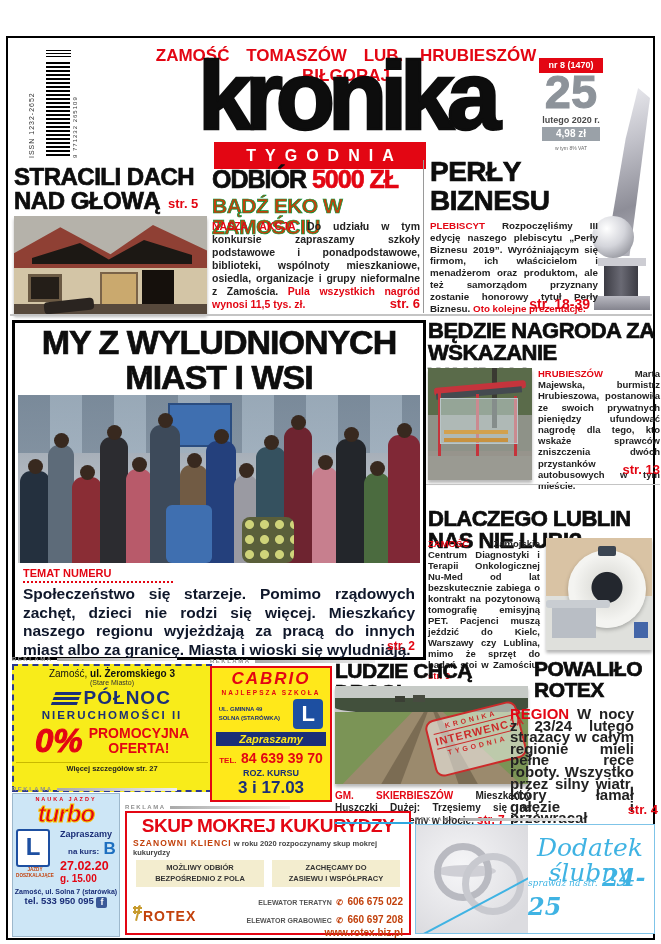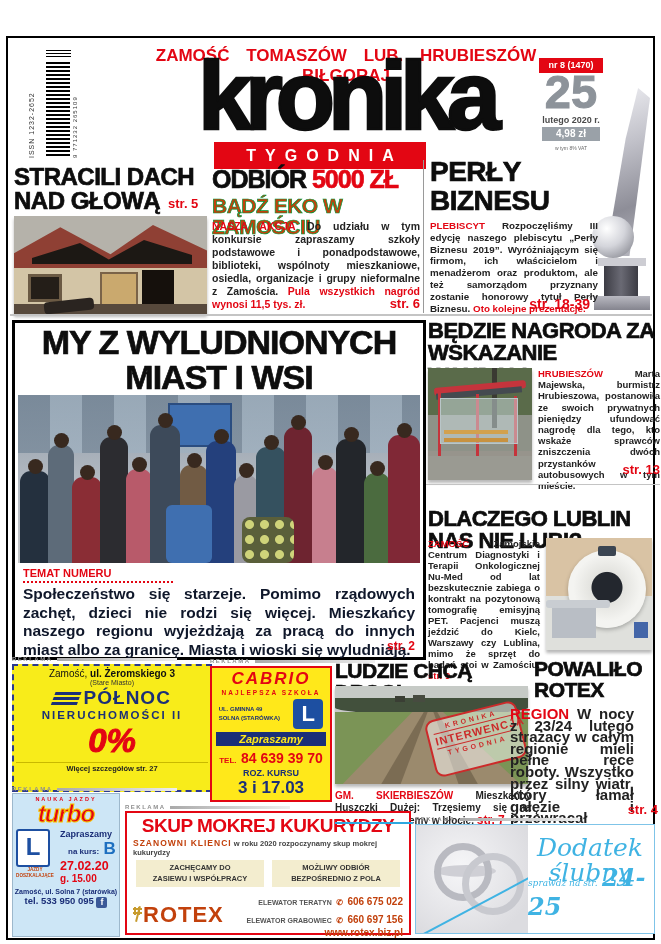--- a/index.html
+++ b/index.html
@@ -219,20 +219,23 @@
       <b>ul. Żeromskiego 3</b></div>
     <div style="font-size:7px;color:#333;">(Stare Miasto)</div>
     <div style="margin-top:1px;">
       <span style="display:inline-block;width:26px;height:14px;vertical-align:-2px;
         background:repeating-linear-gradient(180deg,#1b2f78 0 3px,transparent 3px 5px);transform:skewX(-20deg);"></span>
       <span class="navy" style="font-size:19px;font-weight:bold;letter-spacing:1px;">PÓŁNOC</span>
     </div>
     <div class="navy" style="font-size:11.5px;font-weight:bold;letter-spacing:2px;">NIERUCHOMOŚCI II</div>
     <div style="display:flex;justify-content:center;align-items:center;gap:6px;margin-top:1px;">
       <span class="red" style="font-size:33px;font-weight:bold;font-style:italic;-webkit-text-stroke:1px #e30613;">0%</span>
+      <span class="red" style="font-size:14px;font-weight:bold;line-height:1.05;text-align:center;">
+        <span>PROMOCYJNA</span><br>
+        <span>OFERTA!</span></span>
     </div>
     <div style="font-size:7.5px;font-weight:bold;color:#222;border-top:1px solid #c9b900;margin-top:2px;padding-top:1px;">Więcej szczegółów str. 27</div>
   </div>
 
   <div class="rek" style="left:210px;top:658px;">REKLAMA</div>
   <div class="abs yellow-ad" style="left:210px;top:666px;width:118px;height:132px;border:2px solid #e30613;background:#ffe81a;">
     <div class="red" style="font-size:17px;font-weight:bold;font-style:italic;letter-spacing:2px;margin-top:1px;">CABRIO</div>
     <div class="red" style="font-size:6.5px;font-weight:bold;letter-spacing:2px;">NAJLEPSZA SZKOŁA</div>
     <div style="display:flex;justify-content:space-around;align-items:center;margin-top:3px;">
       <div class="navy" style="font-size:6px;font-weight:bold;line-height:1.5;text-align:left;">
@@ -301,37 +304,37 @@
 
   <div class="rek" style="left:125px;top:804px;">REKLAMA</div>
   <div class="abs" style="left:125px;top:811px;width:286px;height:124px;border:2px solid #e30613;background:#fff;
        text-align:center;padding:2px 6px;box-sizing:border-box;">
     <div class="red" style="font-size:19px;font-weight:bold;letter-spacing:-0.5px;">SKUP MOKREJ KUKURYDZY</div>
     <div style="font-size:7.5px;color:#444;font-weight:bold;text-align:left;margin-top:1px;">
       <span class="green" style="font-size:8.5px;letter-spacing:1px;">SZANOWNI KLIENCI</span>
       <span>w roku 2020 rozpoczynamy skup mokrej kukurydzy</span></div>
     <div style="display:flex;gap:8px;justify-content:center;margin-top:3px;">
       <div style="background:#f3edcf;width:128px;padding:3px 0;font-size:7.5px;font-weight:bold;color:#333;line-height:1.4;">
+        <span>MOŻLIWY ODBIÓR</span><br>
+        <span>BEZPOŚREDNIO Z POLA</span></div>
+      <div style="background:#f3edcf;width:128px;padding:3px 0;font-size:7.5px;font-weight:bold;color:#333;line-height:1.4;">
         <span>ZACHĘCAMY DO</span><br>
         <span>ZASIEWU I WSPÓŁPRACY</span></div>
-      <div style="background:#f3edcf;width:128px;padding:3px 0;font-size:7.5px;font-weight:bold;color:#333;line-height:1.4;">
-        <span>MOŻLIWY ODBIÓR</span><br>
-        <span>BEZPOŚREDNIO Z POLA</span></div>
     </div>
     <div style="display:flex;justify-content:space-between;align-items:center;margin-top:4px;">
       <div style="text-align:left;">
-        <span class="wheat"></span><span class="green" style="font-size:22px;font-weight:bold;letter-spacing:1px;">ROTEX</span>
+        <span class="wheat"></span><span class="green" style="font-size:14px;font-weight:bold;letter-spacing:1px;">ROTEX</span>
       </div>
       <div style="text-align:right;font-weight:bold;">
         <div><span style="font-size:7px;color:#555;">ELEWATOR TERATYN</span>
           <span class="green ph" style="font-size:8px;"></span>
           <span class="green" style="font-size:10px;">606 675 022</span></div>
         <div><span style="font-size:7px;color:#555;">ELEWATOR GRABOWIEC</span>
           <span class="green ph" style="font-size:8px;"></span>
-          <span class="green" style="font-size:10px;">660 697 156</span></div>
+          <span class="green" style="font-size:10px;">660 697 208</span></div>
         <div class="green" style="font-size:10px;">www.rotex.biz.pl</div>
       </div>
     </div>
   </div>
 
   <div class="rule" style="left:335px;top:822px;width:78px;height:2px;background:#2ea8e0;"></div>
   <div class="rek" style="left:415px;top:816px;">REKLAMA</div>
   <div class="abs" style="left:415px;top:824px;width:238px;height:108px;border:1px solid #7fc4e8;background:#fff;display:flex;">
     <div style="position:relative;width:112px;height:100%;overflow:hidden;background:
          radial-gradient(circle at 40% 40%,#f6f6f8,#dcdce0 80%);">

